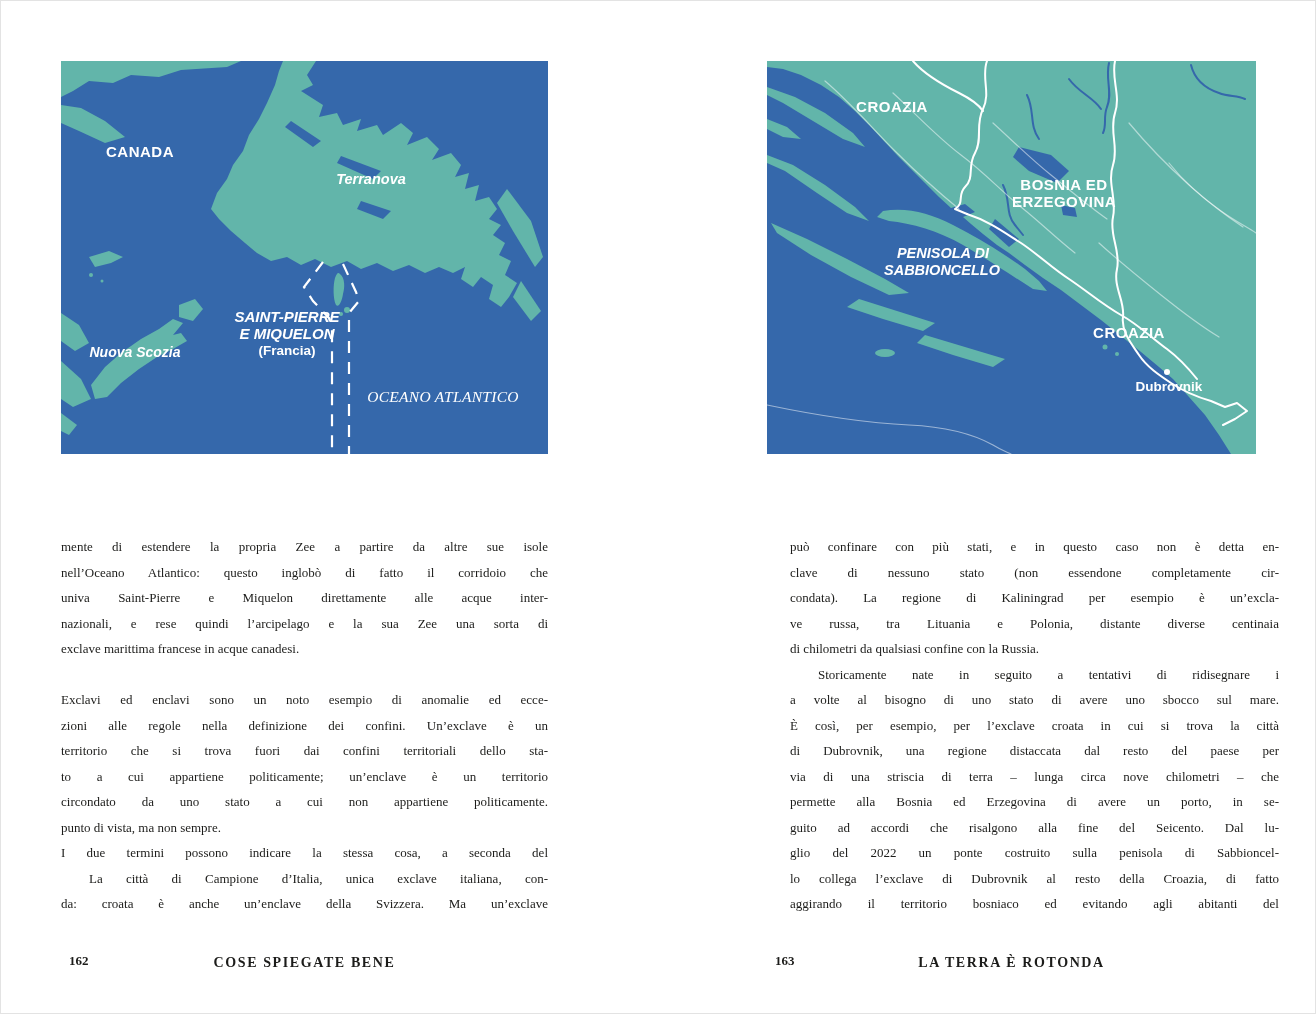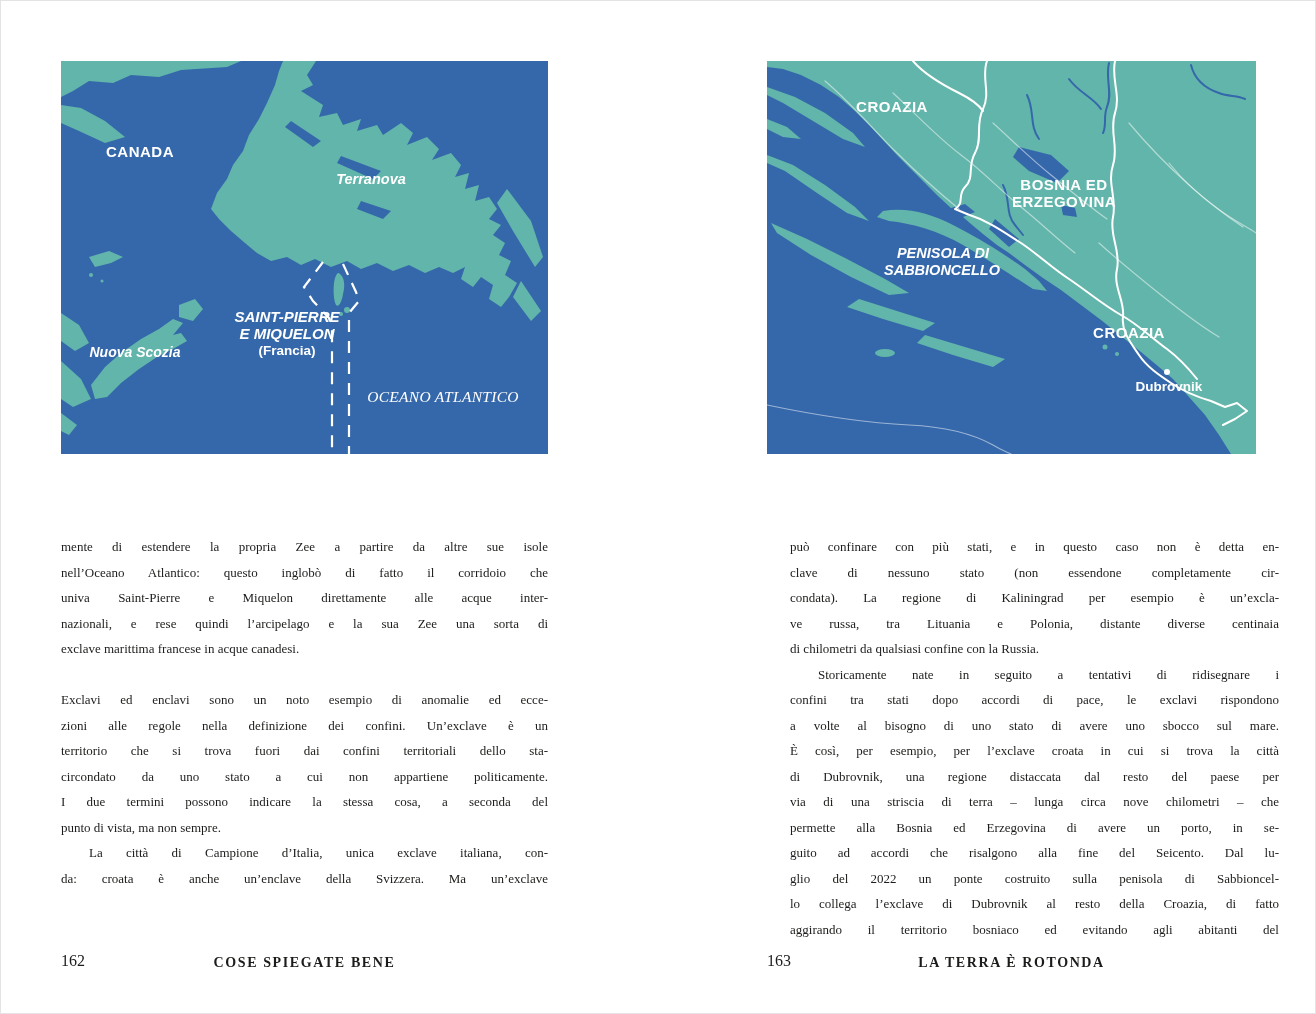--- a/index.html
+++ b/index.html
@@ -29,21 +29,21 @@
     position:absolute; top:533px; width:488px;
     font-size:13px; line-height:25.5px; text-align:justify;
   }
   #left-text{left:60px; width:487px;}
   #right-text{left:766px; width:489px;margin-left:23px;}
   .line{text-align:justify;}
   .line.j{text-align-last:justify;}
   .line.indent{padding-left:28px;}
   .para-gap{height:25.5px;}
   .footer-num{
-    position:absolute; top:951px; font-weight:normal; font-size:16px; line-height:18px;
+    position:absolute; top:951px; font-weight:bold; font-size:13px; line-height:18px;margin-left:8px;
   }
   .footer-title{
     position:absolute; top:953px; font-weight:bold; font-size:14px; line-height:18px;
     letter-spacing:1.6px; text-align:center;
   }
   #footer-num-left{left:60px;}
   #footer-title-left{left:60px; width:487px;}
   #footer-title-right{left:766px; width:489px;}
   #footer-num-right{left:766px; width:489px; text-align:left;}
 </style>
@@ -146,34 +146,34 @@
   <div class="textcol" id="left-text">
       <div class="line j">mente di estendere la propria Zee a partire da altre sue isole</div>
       <div class="line j">nell’Oceano Atlantico: questo inglobò di fatto il corridoio che</div>
       <div class="line j">univa Saint-Pierre e Miquelon direttamente alle acque inter-</div>
       <div class="line j">nazionali, e rese quindi l’arcipelago e la sua Zee una sorta di</div>
       <div class="line">exclave marittima francese in acque canadesi.</div>
       <div class="para-gap"></div>
       <div class="line j">Exclavi ed enclavi sono un noto esempio di anomalie ed ecce-</div>
       <div class="line j">zioni alle regole nella definizione dei confini. Un’exclave è un</div>
       <div class="line j">territorio che si trova fuori dai confini territoriali dello sta-</div>
+      <div class="line j">to a cui appartiene politicamente; un’enclave è un territorio</div>
       <div class="line j">circondato da uno stato a cui non appartiene politicamente.</div>
+      <div class="line">punto di vista, ma non sempre.</div>
       <div class="line j">I due termini possono indicare la stessa cosa, a seconda del</div>
-      <div class="line">punto di vista, ma non sempre.</div>
       <div class="line j indent">La città di Campione d’Italia, unica exclave italiana, con-</div>
       <div class="line j">da: croata è anche un’enclave della Svizzera. Ma un’exclave</div>
     </div>
   <div class="textcol" id="right-text">
       <div class="line j">può confinare con più stati, e in questo caso non è detta en-</div>
       <div class="line j">clave di nessuno stato (non essendone completamente cir-</div>
       <div class="line j">condata). La regione di Kaliningrad per esempio è un’excla-</div>
       <div class="line j">ve russa, tra Lituania e Polonia, distante diverse centinaia</div>
       <div class="line">di chilometri da qualsiasi confine con la Russia.</div>
       <div class="line j indent">Storicamente nate in seguito a tentativi di ridisegnare i</div>
-      <div class="line j">confini tra stati dopo accordi di pace, le exclavi rispondono</div>
       <div class="line j">a volte al bisogno di uno stato di avere uno sbocco sul mare.</div>
       <div class="line j">È così, per esempio, per l’exclave croata in cui si trova la città</div>
       <div class="line j">di Dubrovnik, una regione distaccata dal resto del paese per</div>
       <div class="line j">via di una striscia di terra – lunga circa nove chilometri – che</div>
       <div class="line j">permette alla Bosnia ed Erzegovina di avere un porto, in se-</div>
       <div class="line j">guito ad accordi che risalgono alla fine del Seicento. Dal lu-</div>
       <div class="line j">glio del 2022 un ponte costruito sulla penisola di Sabbioncel-</div>
       <div class="line j">lo collega l’exclave di Dubrovnik al resto della Croazia, di fatto</div>
       <div class="line j">aggirando il territorio bosniaco ed evitando agli abitanti del</div>
     </div>

